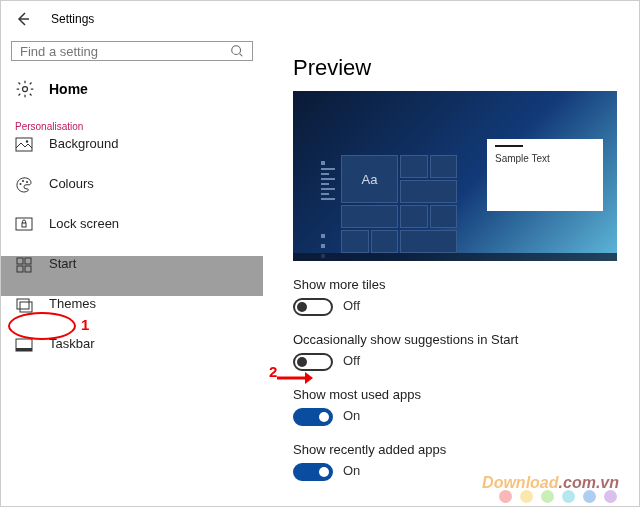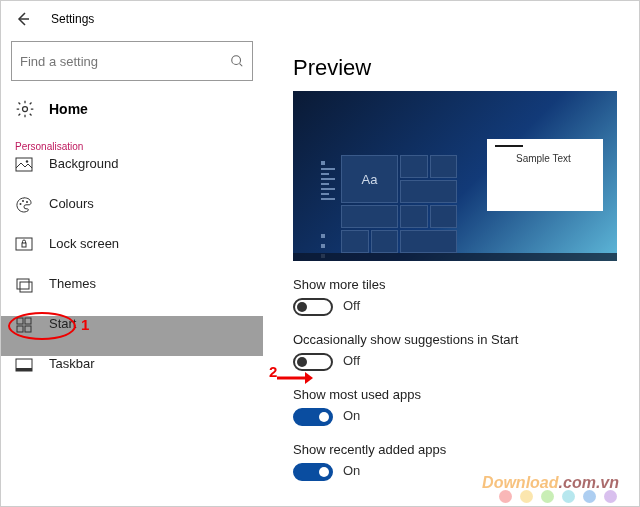--- a/index.html
+++ b/index.html
@@ -2,21 +2,21 @@
 <html><head>
 <meta charset="utf-8">
 <style>
 * { margin: 0; padding: 0; box-sizing: border-box; font-family: "Segoe UI", Arial, sans-serif; }
 body { width: 640px; height: 507px; background: #fff; position: relative; overflow: hidden; border: 1px solid #ccc; }
 .header { display: flex; align-items: center; height: 36px; padding: 0 12px; }
 .back-btn { width: 20px; height: 20px; display: flex; align-items: center; justify-content: center; cursor: pointer; margin-right: 18px; }
 .header-title { font-size: 12px; font-weight: 400; }
 .layout { display: flex; height: calc(100% - 36px); }
 .sidebar { width: 262px; background: #fff; display: flex; flex-direction: column; }
-.search-box { margin: 4px 10px 10px 10px; display: flex; align-items: center; border: 1px solid #999; height: 40px; padding: 0 8px; background: #fff; }
+.search-box { margin: 4px 10px 10px 10px; display: flex; align-items: center; border: 1px solid #999; height: 20px; padding: 0 8px; background: #fff; }
 .search-input { flex: 1; border: none; outline: none; font-size: 13px; color: #666; background: transparent; }
 .search-icon { width: 14px; height: 14px; color: #666; }
 .home-row { display: flex; align-items: center; padding: 8px 14px; gap: 14px; }
 .gear-icon { width: 20px; height: 20px; color: #333; }
 .home-label { font-size: 14px; font-weight: 600; }
 .section-label { font-size: 10px; color: #be185d; padding: 14px 14px 4px 14px; }
 .nav-item { display: flex; align-items: flex-start; padding: 0 14px; height: 40px; gap: 16px; cursor: pointer; font-size: 13px; color: #222; position: relative; }
 .nav-item.selected { background: #9e9e9e; }
 .nav-icon { width: 18px; height: 18px; color: #333; display: flex; align-items: center; justify-content: center; }
 .nav-label { flex: 1; }
@@ -27,21 +27,21 @@
 .preview-left-col { position: absolute; left: 0; top: 0; width: 18px; height: 98px; }
 .preview-left-col .ln { height: 2px; background: #6a87b0; margin: 3px 2px 0 2px; }
 .preview-left-col .ln.sm { width: 8px; }
 .preview-left-col .dot { width: 4px; height: 4px; background: #6a87b0; margin: 6px 0 0 2px; }
 .tiles { position: absolute; left: 22px; top: 0; width: 116px; height: 98px; display: grid; grid-template-columns: repeat(4, 1fr); grid-template-rows: repeat(4, 1fr); gap: 2px; }
 .tile { background: #1e3e6e; border: 1px solid #3a5a8a; text-align: center; }
 .tile.big { grid-column: span 2; grid-row: span 2; display: flex; align-items: center; justify-content: center; color: #cdd8e8; font-size: 13px; }
 .tile.wide { grid-column: span 2; }
 .sample-card { position: absolute; right: 14px; top: 48px; width: 116px; height: 72px; background: #fff; padding: 6px 8px; }
 .sample-card .bar { width: 28px; height: 2px; background: #1a1a1a; margin-bottom: 6px; }
-.sample-text { font-size: 10px; color: #333; margin-left: 21px; }
+.sample-text { font-size: 10px; color: #333; }
 .taskbar-strip { position: absolute; bottom: 0; left: 0; right: 0; height: 8px; background: rgba(10,20,40,.7); }
 .setting-group { margin-top: 16px; }
 .setting-label { font-size: 13px; color: #222; margin-bottom: 6px; }
 .toggle-row { display: flex; align-items: flex-start; gap: 10px; }
 .toggle { width: 40px; height: 18px; border-radius: 9px; position: relative; cursor: pointer; }
 .toggle.off { border: 2px solid #333; background: #fff; }
 .toggle.off .knob { width: 10px; height: 10px; border-radius: 50%; background: #333; position: absolute; left: 2px; top: 2px; }
 .toggle.on { background: #0a4da0; border: 2px solid #0a4da0; }
 .toggle.on .knob { width: 10px; height: 10px; border-radius: 50%; background: #fff; position: absolute; right: 2px; top: 2px; }
 .toggle-text { font-size: 13px; color: #333; }
@@ -114,40 +114,40 @@
       <div class="nav-icon">
           <svg viewBox="0 0 18 18" width="18" height="18">
             <rect x="1" y="2" width="16" height="12" stroke="#333" fill="none"></rect>
             <rect x="7" y="7" width="4" height="4" stroke="#333" fill="none"></rect>
             <path d="M7.5 7V5.5a1.5 1.5 0 0 1 3 0V7" stroke="#333" fill="none"></path>
           </svg>
         </div>
       <div class="nav-label">Lock screen</div>
     </div>
 
-    <div class="nav-item">
-      <div class="nav-icon">
-          <svg viewBox="0 0 18 18" width="18" height="18">
-            <rect x="2" y="3" width="12" height="10" stroke="#333" fill="none"></rect>
-            <rect x="5" y="6" width="12" height="10" stroke="#333" fill="none"></rect>
-          </svg>
-        </div>
-      <div class="nav-label">Themes</div>
-    </div>
-
     <div class="nav-item selected">
       <div class="nav-icon">
           <svg viewBox="0 0 18 18" width="18" height="18">
             <rect x="2" y="2" width="6" height="6" stroke="#333" fill="none"></rect>
             <rect x="10" y="2" width="6" height="6" stroke="#333" fill="none"></rect>
             <rect x="2" y="10" width="6" height="6" stroke="#333" fill="none"></rect>
             <rect x="10" y="10" width="6" height="6" stroke="#333" fill="none"></rect>
           </svg>
         </div>
       <div class="nav-label">Start</div>
+    </div>
+
+    <div class="nav-item">
+      <div class="nav-icon">
+          <svg viewBox="0 0 18 18" width="18" height="18">
+            <rect x="2" y="3" width="12" height="10" stroke="#333" fill="none"></rect>
+            <rect x="5" y="6" width="12" height="10" stroke="#333" fill="none"></rect>
+          </svg>
+        </div>
+      <div class="nav-label">Themes</div>
     </div>
 
     <div class="nav-item">
       <div class="nav-icon">
           <svg viewBox="0 0 18 18" width="18" height="18">
             <rect x="1" y="3" width="16" height="12" stroke="#333" fill="none"></rect>
             <rect x="1" y="12" width="16" height="3" fill="#333"></rect>
           </svg>
         </div>
       <div class="nav-label">Taskbar</div>

